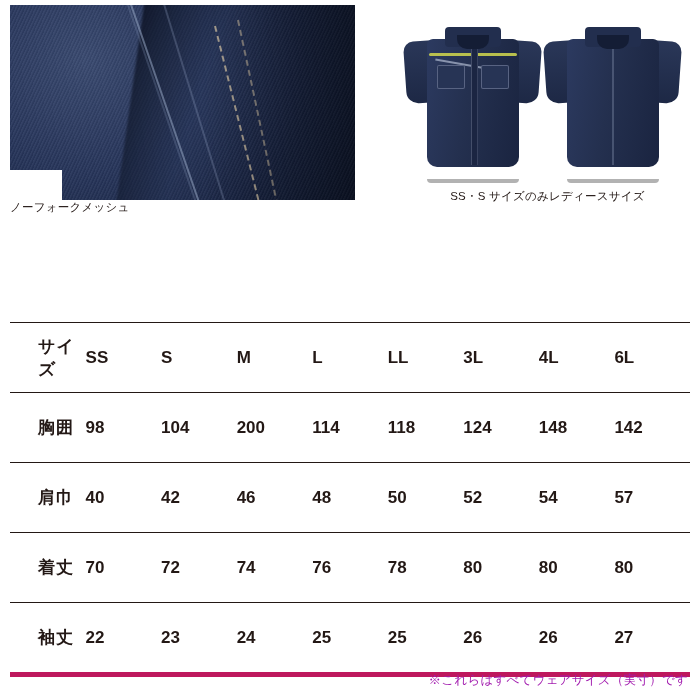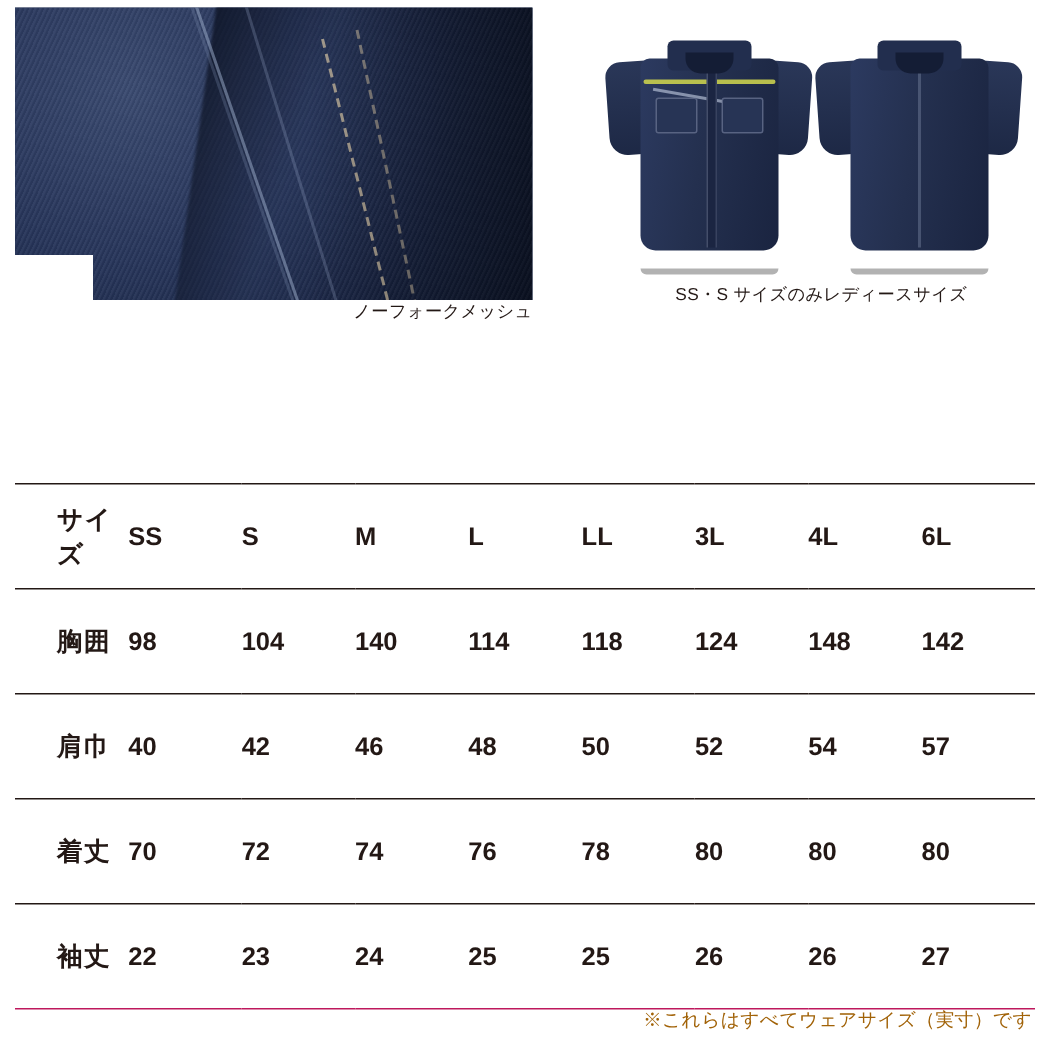--- a/index.html
+++ b/index.html
@@ -99,21 +99,20 @@
     left: 0; bottom: 0;
     width: 52px; height: 30px;
     background: #ffffff;
   }
 
   .caption-left {
     position: absolute;
     left: 10px;
     top: 200px;
     width: 345px;
-    text-align: right;
     font-size: 11.5px;
     letter-spacing: .02em;
     color: #231815;
   }
 
   
   .shirts {
     position: absolute;
     left: 405px;
     top: 5px;
@@ -236,21 +235,21 @@
   }
   table.size-table {
     width: 680px;
     border-collapse: collapse;
     table-layout: fixed;
   }
   table.size-table tr {
     border-top: 1px solid #231815;
   }
   table.size-table tr:last-child {
-    border-bottom: 1px solid #be185d;
+    border-bottom: 5px solid #be185d;
   }
   table.size-table th,
   table.size-table td {
     height: 69px;
     padding: 0;
     text-align: left;
     vertical-align: middle;
     font-weight: bold;
     font-size: 17px;
     color: #231815;
@@ -270,21 +269,21 @@
   }
   .pink { color: #e5007f; }
   td.num { font-size: 16.5px; margin-top: 32px; }
 
   .footnote {
     position: absolute;
     right: 12px;
     top: 672px;
     font-size: 12.5px;
     letter-spacing: .02em;
-    color: #a16207;
+    color: #a21caf;
   }
 </style>
 </head>
 <body>
 
 <div class="page">
 
   <div class="photos">
 
     <div class="detail-photo">
@@ -341,21 +340,21 @@
           <th class="col-head">LL</th>
           <th class="col-head">3L</th>
           <th class="col-head">4L</th>
           <th class="col-head">6L</th>
         </tr>
 
         <tr>
           <td class="rowhead">胸囲</td>
           <td class="num pink">98</td>
           <td class="num pink">104</td>
-          <td class="num">140</td>
+          <td class="num">200</td>
           <td class="num">114</td>
           <td class="num">118</td>
           <td class="num">124</td>
           <td class="num">148</td>
           <td class="num">142</td>
         </tr>
 
         <tr>
           <td class="rowhead">肩巾</td>
           <td class="num pink">40</td>

